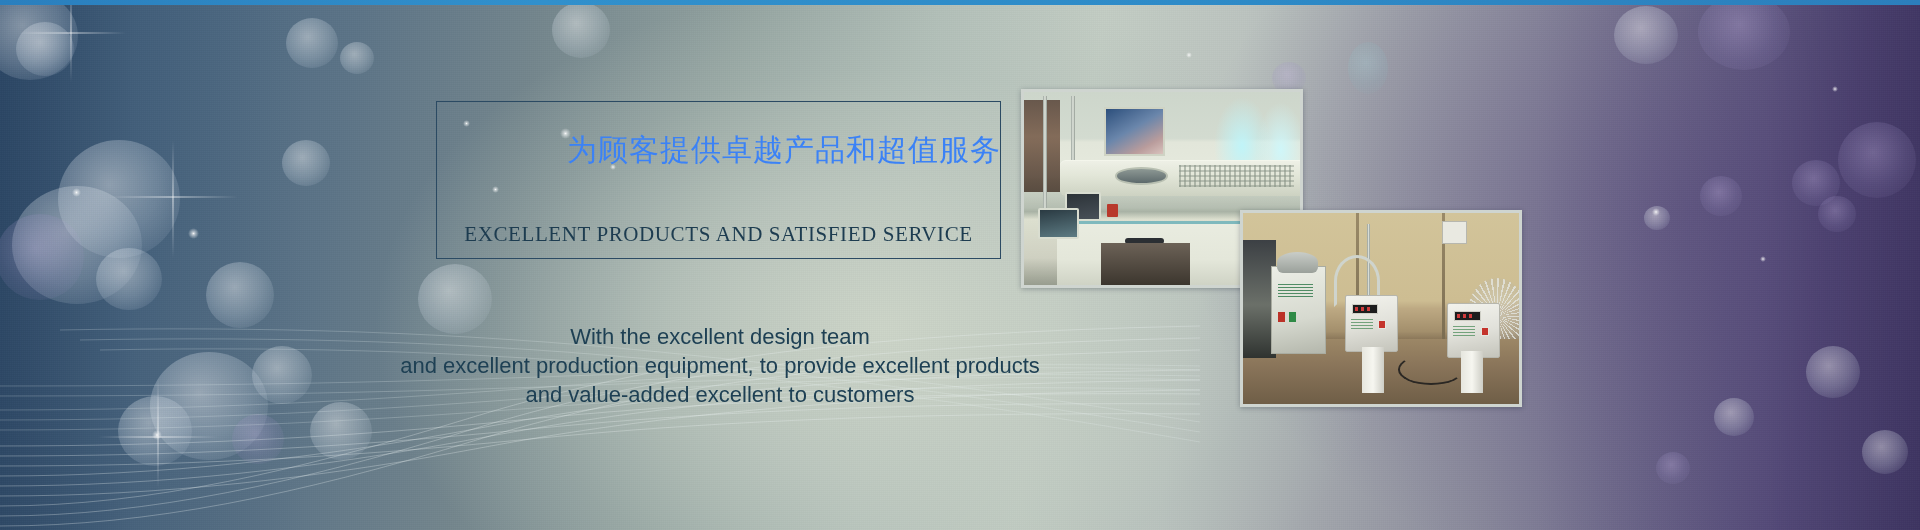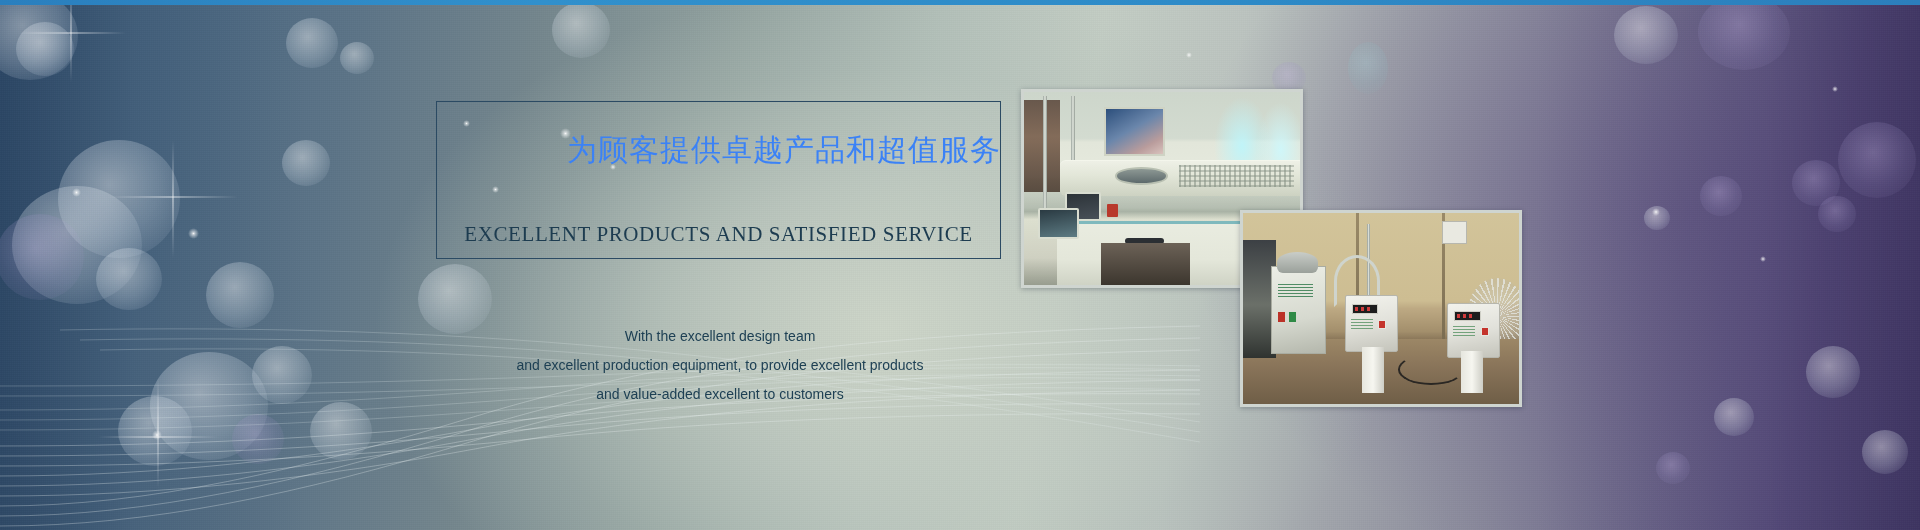--- a/index.html
+++ b/index.html
@@ -165,21 +165,21 @@
     color:#1d3c50;
     white-space:nowrap;
   }
 
   .paragraph {
     position:absolute;
     left:330px; top:322px;
     width:780px;
     text-align:center;
     font-family:"Liberation Sans", sans-serif;
-    font-size:14px;
+    font-size:22px;
     line-height:29px;
     color:#1e4054;
   }
   .paragraph .ln { display:block; white-space:nowrap; }
 
   
   .photo {
     position:absolute;
     background:#cfd5d0;
     padding:3px;

